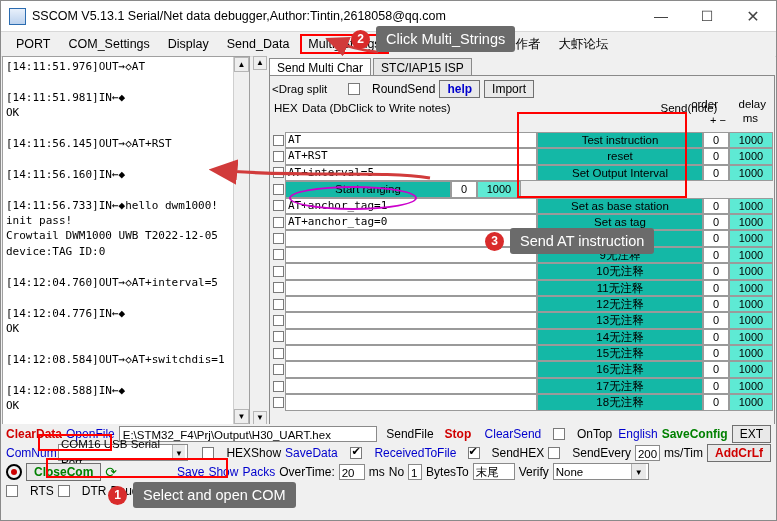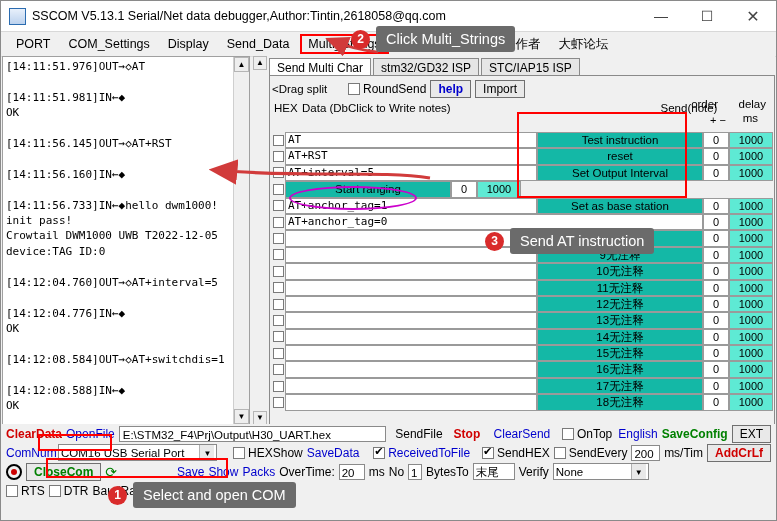--- a/index.html
+++ b/index.html
@@ -28,21 +28,21 @@
   .vsplit{position:absolute;left:0;top:0;bottom:0;width:14px;background:#f0f0f0;}
   .vsplit .arrow{height:14px;border:1px solid #b5b5b5;background:#eee;font-size:8px;text-align:center;line-height:12px;box-sizing:border-box;}
   .vsplit .arrow.bot{position:absolute;bottom:0;left:0;right:0;}
   
   .tabs{position:absolute;left:16px;right:0;top:0;height:20px;display:flex;align-items:flex-end;}
   .tab{border:1px solid #8a8a8a;border-bottom:none;background:#e6e6e6;padding:2px 7px 1px;font-size:12px;margin-right:2px;}
   .tab.active{background:#fff;font-weight:normal;}
   .panel{position:absolute;left:16px;right:0;top:19px;bottom:0;border:1px solid #8a8a8a;background:#f0f0f0;box-sizing:border-box;}
   .panel-row1{display:flex;align-items:center;height:22px;padding:2px 2px 0 2px;gap:4px;}
   .dragsplit{font-size:11.5px;color:#000;width:72px;}
-  .chk{display:flex;align-items:center;gap:3px;font-size:12px;}
+  .chk{display:flex;align-items:center;gap:12px;font-size:12px;}
   .cbox{width:12px;height:12px;border:1px solid #7a7a7a;background:#fff;display:inline-block;box-sizing:border-box;position:relative;}
   .cbox.ck::after{content:"✔";position:absolute;left:0px;top:-3px;font-size:11px;color:#000;}
   .btn{border:1px solid #707070;background:#e9e9e9;font-size:12px;padding:1px 7px;box-sizing:border-box;}
   .help{color:#0000cd;font-weight:bold;}
   .panel-row2{display:flex;align-items:center;height:16px;font-size:11.5px;padding-left:4px;}
   .hexlab{width:28px;}
   .dbl{flex:1;}
   .sendnote{width:170px;text-align:center;}
   .plus-minus{position:absolute;right:48px;top:38px;font-size:11px;}
   .order{position:absolute;right:56px;top:22px;font-size:11.5px;}
@@ -144,21 +144,20 @@
     </div>
 
     <div class="right">
       <div class="vsplit">
         <div class="arrow">▲</div>
         <div class="arrow bot">▼</div>
       </div>
 
       <div class="tabs">
         <div class="tab active">Send Multi Char</div>
-        <div class="tab">stm32/GD32 ISP</div>
         <div class="tab">STC/IAP15 ISP</div>
       </div>
 
       <div class="panel">
         <div class="panel-row1">
           <div class="dragsplit">&lt;Drag split</div>
           <div class="chk">
             <span class="cbox"></span>
             <span>RoundSend</span>
           </div>
@@ -221,20 +220,21 @@
               <div class="tcmd">AT+anchor_tag=1</div>
               <div class="tnote">Set as base station</div>
               <div class="tnum">0</div>
               <div class="tdelay">1000</div>
             </div>
             <div class="trow">
               <div class="tchk">
                 <span class="cbox"></span>
               </div>
               <div class="tcmd">AT+anchor_tag=0</div>
+              <div class="tnote">Set as tag</div>
               <div class="tnum">0</div>
               <div class="tdelay">1000</div>
             </div>
             <div class="trow">
               <div class="tchk">
                 <span class="cbox"></span>
               </div>
               <div class="tcmd"></div>
               <div class="tnote">8无注释</div>
               <div class="tnum">0</div>

